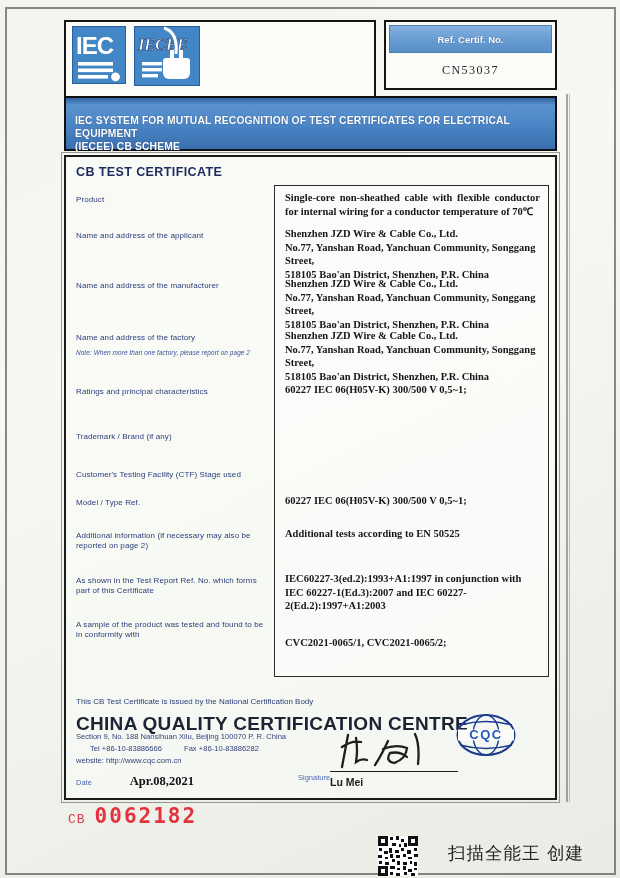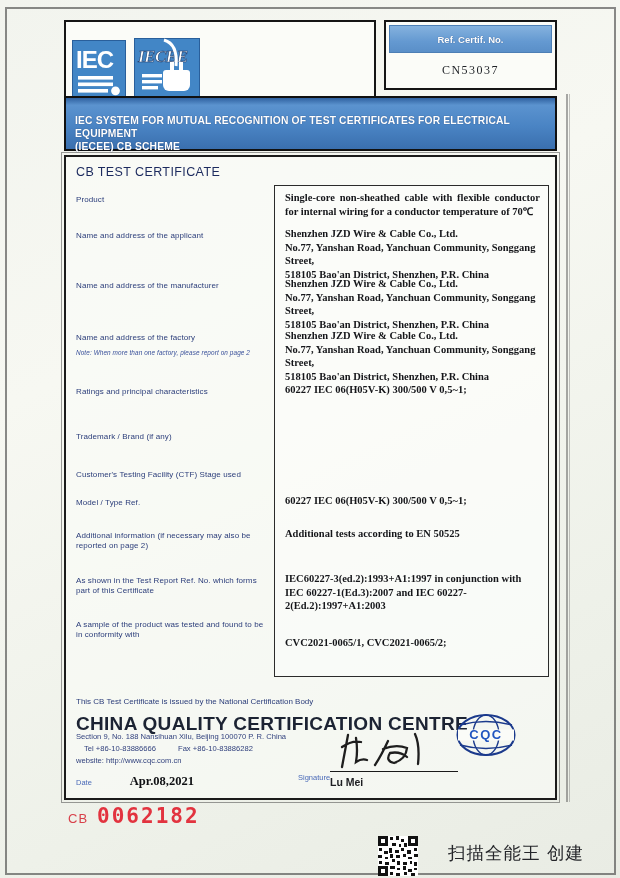--- a/index.html
+++ b/index.html
@@ -9,74 +9,74 @@
     background:linear-gradient(155deg,#f2f4ee 0%,#f7f8f2 35%,#eef1e9 75%,#e9ece4 100%);
     font-family:"Liberation Sans", sans-serif; overflow:hidden; color:#222;
   }
   .scan-frame { position:absolute; left:5px; top:7px; right:4px; bottom:3px;
     border:2px solid rgba(45,45,45,.55); pointer-events:none; }
   .scan-edge-right { position:absolute; left:566px; top:94px; height:708px;
     border-left:2px solid rgba(70,70,70,.45); border-right:1px solid rgba(70,70,70,.3); width:4px; }
 
   
   .hdr-left { position:absolute; left:64px; top:20px; width:312px; height:84px;
-    background:#fbfcf8; border:2.5px solid #151515; display:flex; align-items:flex-end; gap:8px; padding:4px 6px; }
+    background:#fbfcf8; border:2.5px solid #151515; display:flex; align-items:flex-start; gap:8px; padding:4px 6px; }
   .hdr-right { position:absolute; left:384px; top:20px; width:173px; height:70px;
     background:#fbfcf8; border:2.5px solid #151515; padding:3px; }
   .ref-bar { height:28px; background:linear-gradient(180deg,#85b2de,#6499d1 60%,#5a8fc8);
     color:#fff; font-weight:bold; font-size:9.5px; display:flex; align-items:center; justify-content:center;
     text-shadow:0 0 1px rgba(30,60,110,.8); border:1px solid #4d7fb5; }
   .ref-val { height:34px; display:flex; align-items:center; justify-content:center;
     font-family:"Liberation Serif", serif; font-size:12px; letter-spacing:1.5px; color:#1e2126; }
 
   
   .banner { position:absolute; left:64px; top:96px; width:493px; height:55px;
     background:linear-gradient(180deg,#2f61a0 0%,#5b93cf 14%,#4a84c4 55%,#3a6fae 100%);
     border:2.5px solid #101010; color:#fff; font-weight:bold; font-size:10.3px; line-height:13px;
     padding:16px 9px; white-space:pre-line; text-shadow:0 0 1px rgba(25,55,105,.9); letter-spacing:.15px; }
 
   
   .main-box { position:absolute; left:64px; top:155px; width:493px; height:645px;
     background:rgba(252,253,249,.55); border:2px solid #1b1b1b; outline:1px solid rgba(60,60,60,.5); outline-offset:2px; }
-  .cert-title { position:absolute; left:10px; top:8px; font-size:12.5px; font-weight:normal;
+  .cert-title { position:absolute; left:10px; top:8px; font-size:12.5px; font-weight:bold;
     color:#1c2a5e; letter-spacing:.4px;text-align:right; }
 
   .cert-table { position:absolute; left:6px; top:28px; width:479px; height:494px; }
   .labels-col { position:absolute; left:0; top:0; width:200px; padding:10px 4px 0 4px; }
   .values-box { position:absolute; left:202px; top:0; width:275px; height:492px;
     border:1.5px solid #2b2b2b; background:rgba(255,255,255,.4); padding:5px 8px 4px 10px; overflow:hidden; }
 
   .lbl { font-size:8px; line-height:9.5px; color:#2b3d7a; letter-spacing:.1px; }
   .note { display:block; margin-top:5px; font-size:6.4px; font-style:italic; color:#39509a; }
   .val { font-family:"Liberation Serif", serif; font-size:10.5px; line-height:13.5px;
     font-weight:700; color:#15161a; white-space:pre-line; }
   .j { text-align:justify; }
   .h0{height:36px}.h1{height:50px}.h2{height:52px}.h3{height:54px}.h4{height:45px}
   .h5{height:38px}.h6{height:28px}.h7{height:33px}.h8{height:45px}.h9{height:64px}.h10{height:44px}
 
   .issued-line { position:absolute; left:10px; top:540px; font-size:8px; color:#2b3d7a; }
   .org-name { position:absolute; left:10px; top:556px; font-size:19px; font-weight:bold;
     color:#1c2333; letter-spacing:.3px; }
   .org-addr { position:absolute; left:10px; top:575px; font-size:7.6px; color:#32427e; }
-  .org-telfax { position:absolute; left:18px; top:587px; font-size:7.6px; color:#32427e; display:flex; gap:22px;justify-content:center; }
+  .org-telfax { position:absolute; left:24px; top:587px; font-size:7.6px; color:#32427e; display:flex; gap:22px;justify-content:center; }
   .org-web { position:absolute; left:10px; top:599px; font-size:7.6px; color:#32427e; }
   .date-row { position:absolute; left:10px; top:617px; display:flex; align-items:baseline; gap:38px; }
   .date-lbl { font-size:7.5px; color:#4a6ab8; }
   .date-val { font-family:"Liberation Serif", serif; font-size:12.5px; font-weight:bold; color:#101114; }
 
   .sig-label { position:absolute; left:232px; top:616px; font-size:7.5px; color:#4a6ab8; }
   .sig-scribble { position:absolute; left:266px; top:572px; width:125px; height:44px; }
   .sig-line { position:absolute; left:264px; top:614px; width:128px; border-top:1.6px solid #1a1a1a; }
   .sig-name { position:absolute; left:264px; top:619px; width:128px; text-align:left;
     font-size:10.5px; font-weight:bold; color:#1d1e22; }
   .cqc-logo { position:absolute; left:389px; top:556px; width:62px; height:44px; }
 
   
   .cb-row { position:absolute; left:68px; top:804px; display:flex; align-items:baseline; gap:9px; color:#e2333f; }
-  .cb-lbl { font-family:Liberation Sans, sans-serif; font-size:13px; letter-spacing:1px; color:#d8404a; }
+  .cb-lbl { font-family:Liberation Mono, monospace; font-size:13px; letter-spacing:1px; color:#d8404a; }
   .cb-num { font-family:"DejaVu Sans Mono", monospace; font-size:21px; font-weight:bold; letter-spacing:2px; }
   .qr { position:absolute; left:378px; top:836px; width:40px; height:40px; }
   .scan-caption { position:absolute; left:428px; top:841px; font-size:17.5px; color:#25262a;
     font-family:"DejaVu Sans", sans-serif; letter-spacing:1px;margin-left:20px; }
 </style>
 </head>
 <body>
 
 <div class="page">
   <div class="scan-frame"></div>

